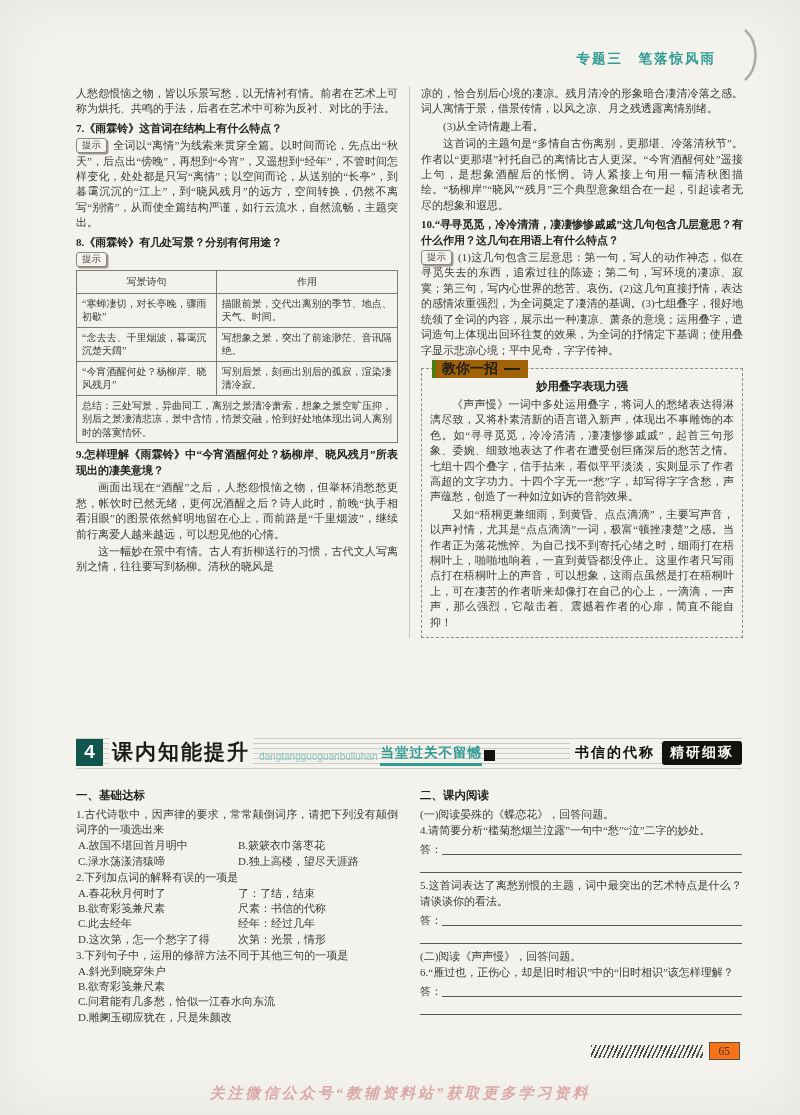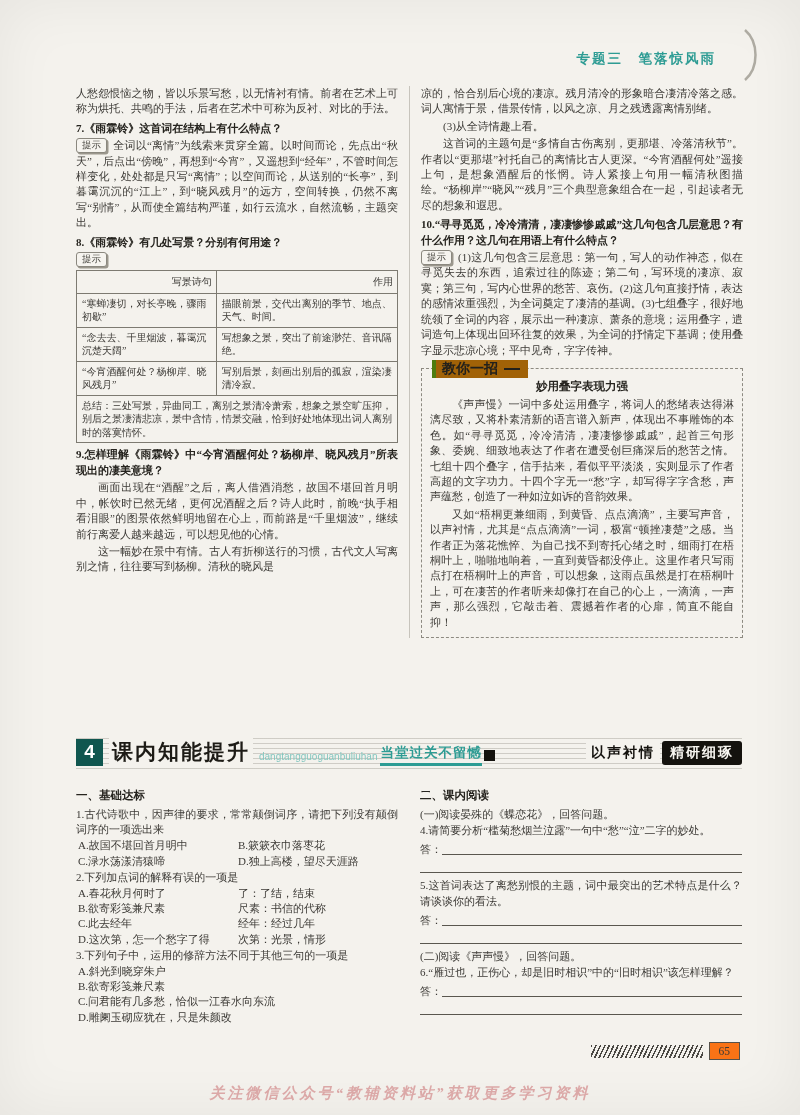--- a/index.html
+++ b/index.html
@@ -18,21 +18,21 @@
   .para{margin:0 0 2px;font-size:11px;line-height:15.4px;text-align:justify;}
   .indent{text-indent:2em;}
   .q-title{margin:4px 0 2px;font-weight:bold;font-size:11px;line-height:15.4px;color:#26241f;text-align:justify;}
   .hint{font-size:11px;line-height:15.4px;text-align:justify;margin:0 0 2px;}
   .hint-tag{display:inline-block;border:1px solid #8b887f;box-shadow:1.5px 1.5px 0 #9b978d;
             border-radius:3px;padding:0 5px;margin-right:6px;font-size:9.5px;line-height:13px;
             background:#f6f4ef;color:#44423c;vertical-align:1px;}
   .scene-table{border-collapse:collapse;width:100%;margin:3px 0 4px;font-size:10px;line-height:13.5px;}
   .scene-table th,.scene-table td{border:1px solid #7d7a71;padding:3px 5px;text-align:left;
             vertical-align:top;font-weight:normal;}
-  .scene-table th{text-align:right;padding:4px;}
+  .scene-table th{text-align:center;padding:4px;}
   
   .tip-box{border:1.5px dashed #8d8a81;margin-top:10px;padding:10px 8px 5px;position:relative;}
   .tip-badge{position:absolute;top:-9px;left:10px;background:#a16207;padding:0 8px 0 6px;
              font-weight:bold;font-size:14px;border-left:4px solid #4d7c0f;
              font-family:"Liberation Sans",sans-serif;color:#22201b;}
   .tip-badge::after{content:"";display:inline-block;width:16px;height:2px;background:#22201b;
              margin-left:6px;vertical-align:3px;}
   .tip-title{text-align:center;font-weight:bold;font-size:11.5px;margin:0 0 3px;color:#26241f;}
   
   .banner{position:absolute;top:734px;left:76px;width:666px;height:36px;display:flex;align-items:center;
@@ -115,21 +115,21 @@
           <td>“今宵酒醒何处？杨柳岸、晓风残月”</td>
           <td>写别后景，刻画出别后的孤寂，渲染凄清冷寂。</td>
         </tr>
         <tr>
           <td colspan="2">总结：三处写景，异曲同工，离别之景清冷萧索，想象之景空旷压抑，别后之景凄清悲凉，景中含情，情景交融，恰到好处地体现出词人离别时的落寞情怀。</td>
         </tr>
       </tbody>
         </table>
 
       <p class="q-title">9.怎样理解《雨霖铃》中“今宵酒醒何处？杨柳岸、晓风残月”所表现出的凄美意境？</p>
-      <p class="para indent">画面出现在“酒醒”之后，离人借酒消愁，故国不堪回首月明中，帐饮时已然无绪，更何况酒醒之后？诗人此时，前晚“执手相看泪眼”的图景依然鲜明地留在心上，而前路是“千里烟波”，继续前行离爱人越来越远，可以想见他的心情。</p>
+      <p class="para indent">画面出现在“酒醒”之后，人愁怨恨恼之物，但举杯消愁愁更愁，帐饮时已然无绪，更何况酒醒之后？诗人此时，前晚“执手相看泪眼”的图景依然鲜明地留在心上，而前路是“千里烟波”，继续前行离爱人越来越远，可以想见他的心情。</p>
       <p class="para indent">这一幅妙在景中有情。古人有折柳送行的习惯，古代文人写离别之情，往往要写到杨柳。清秋的晓风是</p>
     </div>
 
     <div class="col col-right">
       <p class="para">凉的，恰合别后心境的凄凉。残月清冷的形象暗合凄清冷落之感。词人寓情于景，借景传情，以风之凉、月之残透露离情别绪。</p>
       <p class="para indent">(3)从全诗情趣上看。</p>
       <p class="para indent">这首词的主题句是“多情自古伤离别，更那堪、冷落清秋节”。作者以“更那堪”衬托自己的离情比古人更深。“今宵酒醒何处”遥接上句，是想象酒醒后的怅惘。诗人紧接上句用一幅清秋图描绘。“杨柳岸”“晓风”“残月”三个典型意象组合在一起，引起读者无尽的想象和遐思。</p>
 
       <p class="q-title">10.“寻寻觅觅，冷冷清清，凄凄惨惨戚戚”这几句包含几层意思？有什么作用？这几句在用语上有什么特点？</p>
       <div class="hint">
@@ -145,21 +145,21 @@
     </div>
 
   </div>
 
   <div class="banner">
     <span class="num-box">4</span>
     <span class="banner-title">课内知能提升</span>
     <span class="banner-pinyin">dangtangguoguanbuliuhan</span>
     <span class="banner-slogan">当堂过关不留憾</span>
     <span class="banner-sq"></span>
-    <span class="banner-tag1">以声衬情</span>
+    <span class="banner-tag1">书信的代称</span>
     <span class="banner-tag2">精研细琢</span>
   </div>
 
   <div class="exercises">
 
     <div class="ex-col first">
       <p class="sec-title">一、基础达标</p>
       <p class="stem">1.古代诗歌中，因声律的要求，常常颠倒词序，请把下列没有颠倒词序的一项选出来</p>
       <div class="opt-row">
         <span class="opt-fixed">A.故国不堪回首月明中</span>

